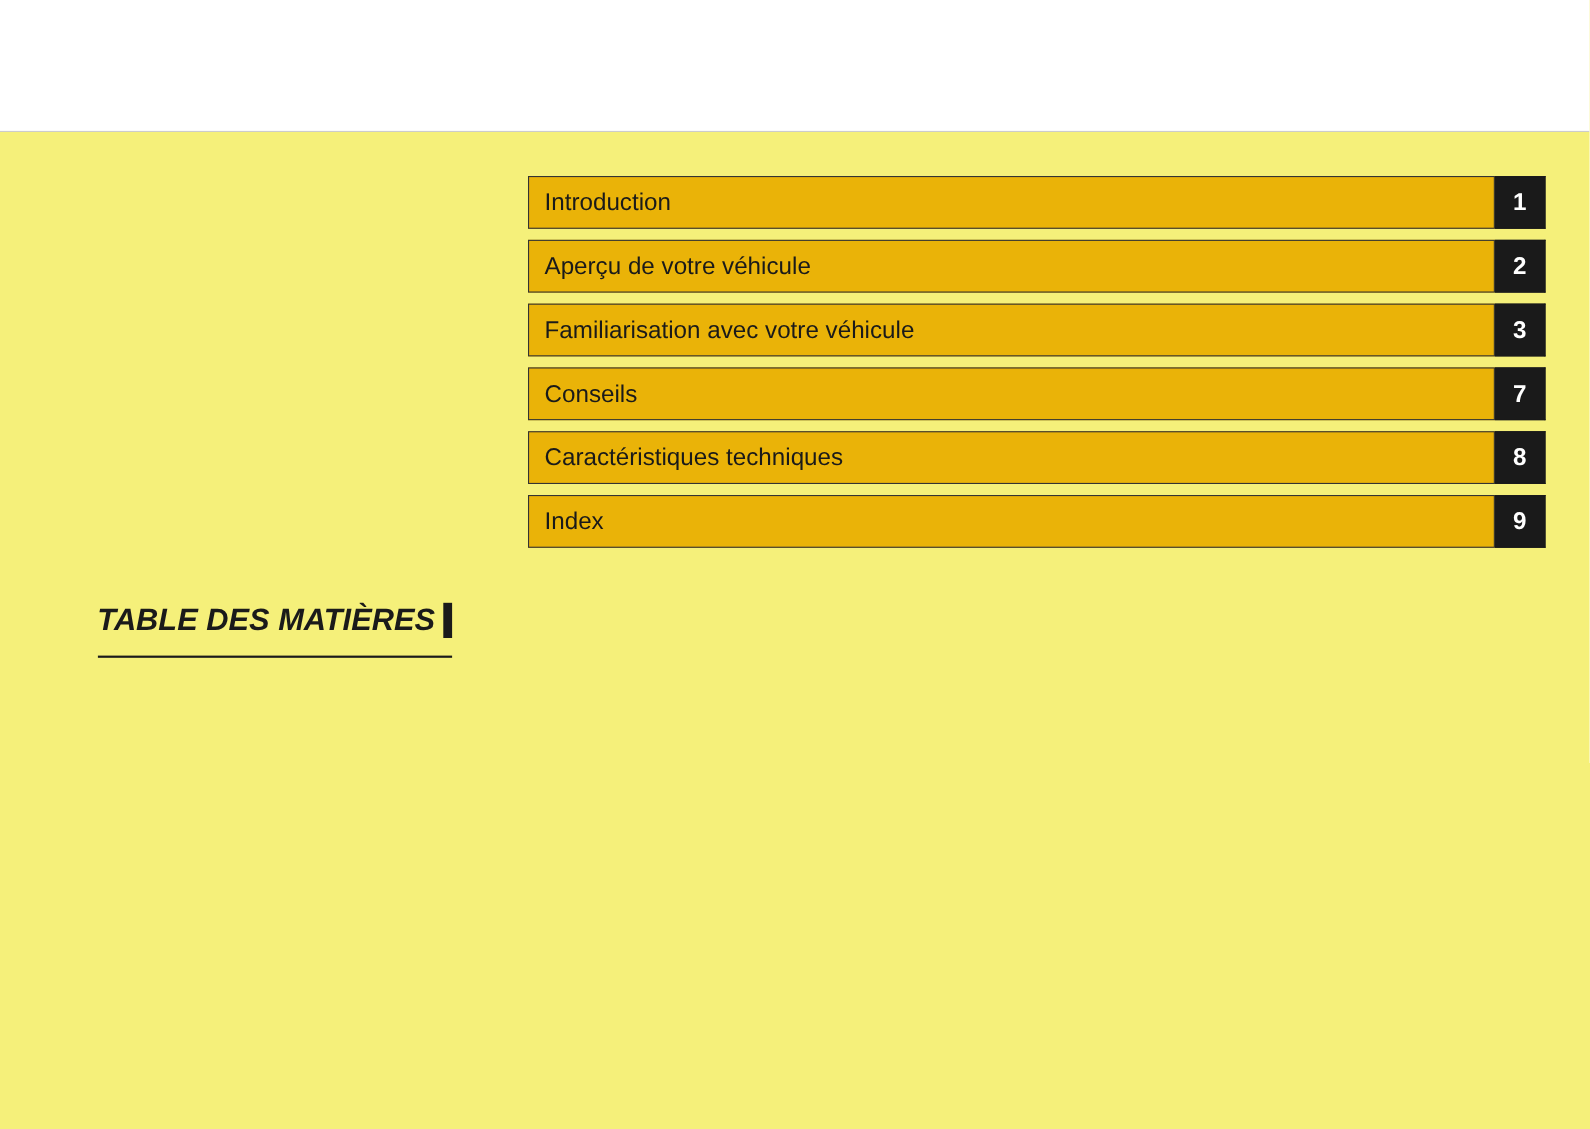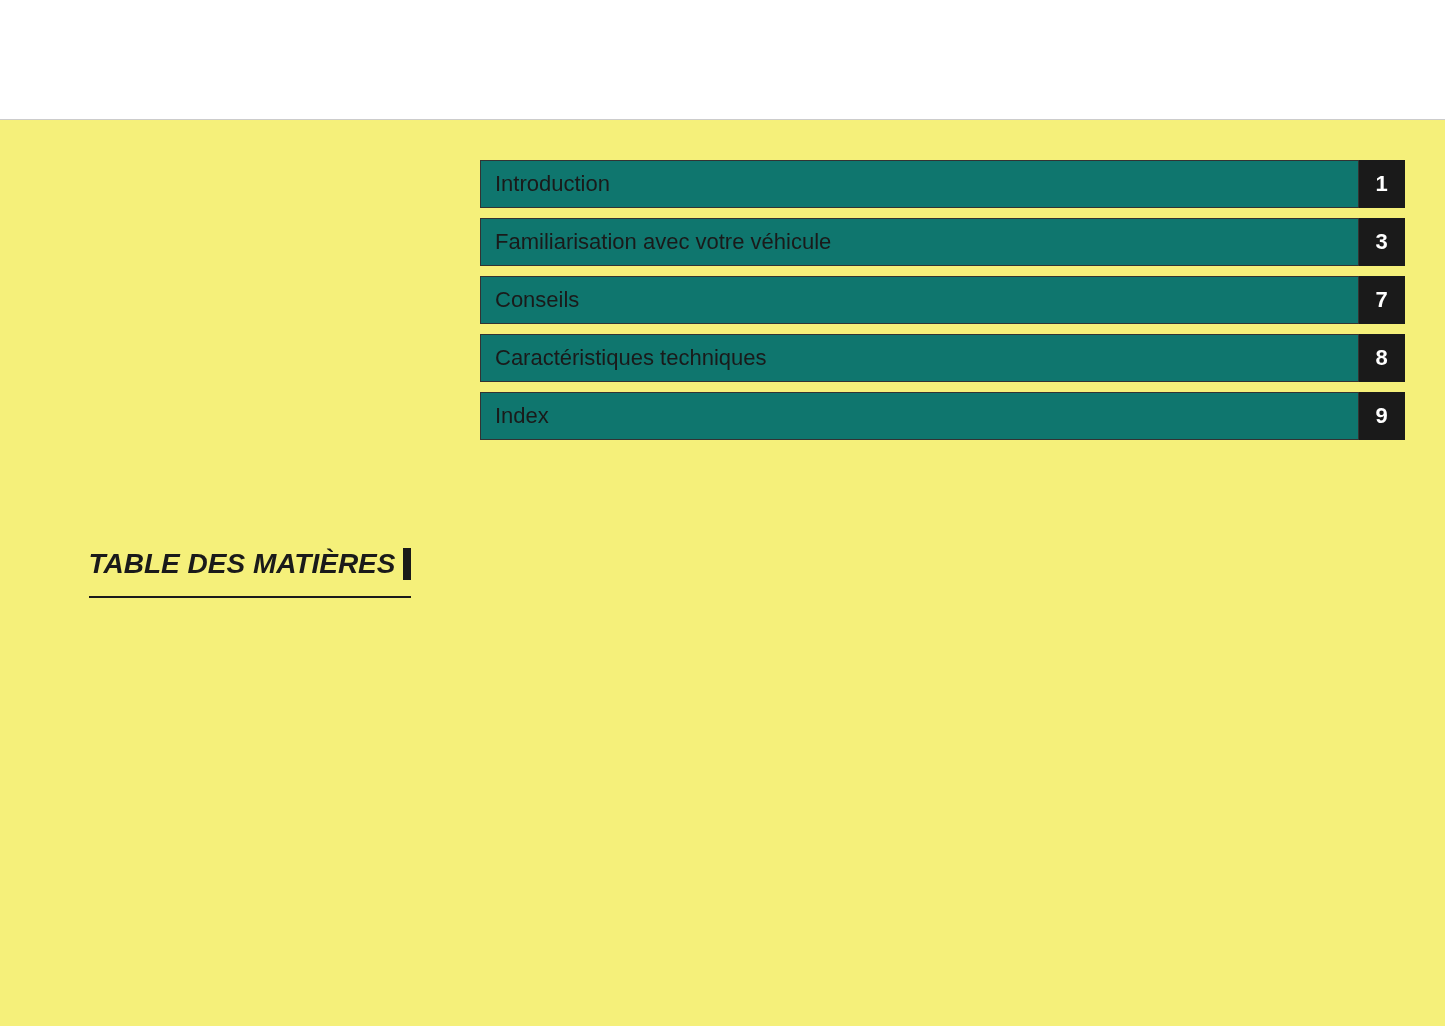--- a/index.html
+++ b/index.html
@@ -83,21 +83,21 @@
 
     .toc-row {
       display: flex;
       align-items: stretch;
       gap: 0;
     }
 
     .toc-entry {
       flex: 1;
       border: 1.5px solid #333333;
-      background: #0f766e;
+      background: #eab308;
       padding: 10px 14px;
       font-size: 22px;
       color: #1a1a1a;
       display: flex;
       align-items: center;
     }
 
     .toc-number {
       width: 46px;
       background: #1a1a1a;
@@ -153,20 +153,24 @@
       </div>
     </div>
 
     <div class="right-panel" id="toc-list">
 
     <div class="toc-row">
           <div class="toc-entry">Introduction</div>
           <div class="toc-number">1</div>
         </div>
         <div class="toc-row">
+          <div class="toc-entry">Aperçu de votre véhicule</div>
+          <div class="toc-number">2</div>
+        </div>
+        <div class="toc-row">
           <div class="toc-entry">Familiarisation avec votre véhicule</div>
           <div class="toc-number">3</div>
         </div>
         <div class="toc-row">
           <div class="toc-entry">Conseils</div>
           <div class="toc-number">7</div>
         </div>
         <div class="toc-row">
           <div class="toc-entry">Caractéristiques techniques</div>
           <div class="toc-number">8</div>

